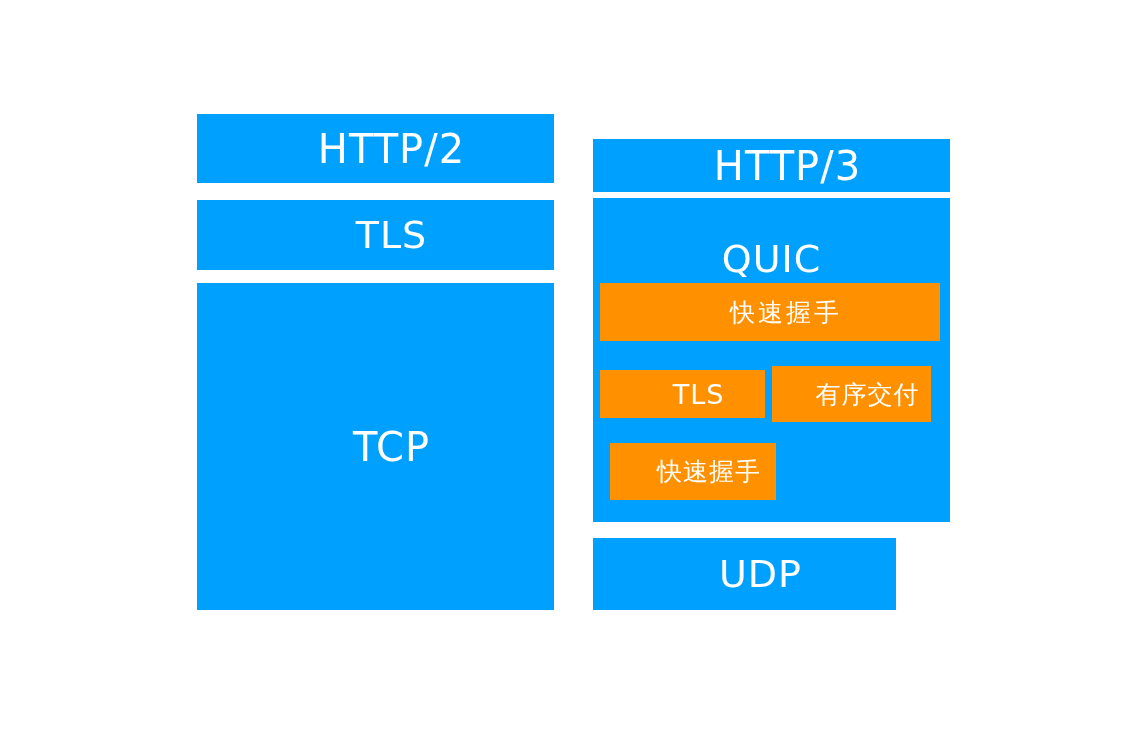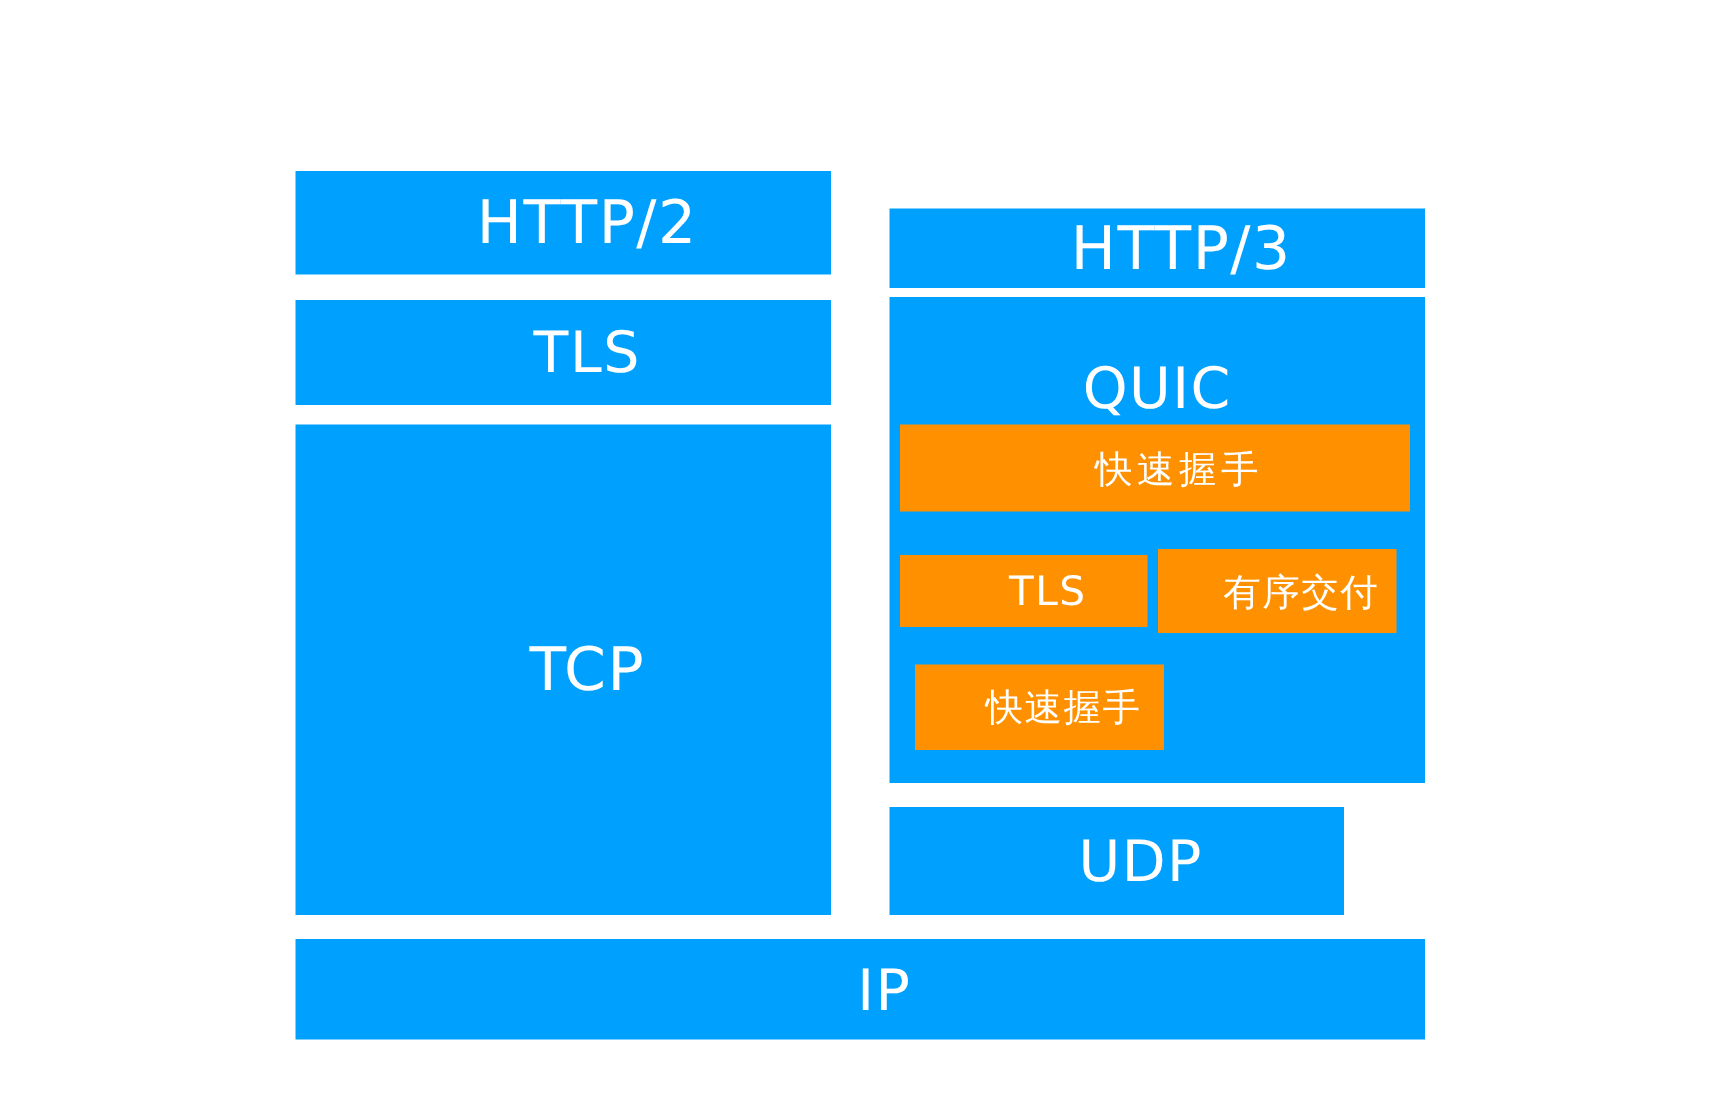--- a/index.html
+++ b/index.html
@@ -133,15 +133,14 @@
     <div class="box orange" id="tls-inner-box">TLS</div>
 
     <div class="box orange" id="ordered-box">有序交付</div>
 
     <div class="box orange" id="handshake-box">快速握手</div>
 
   </div>
 
   <div class="box blue" id="udp-box">UDP</div>
 
-  <div class="box blue" id="ip-box">IP</div>
 
 </div>
 
 </body></html>

